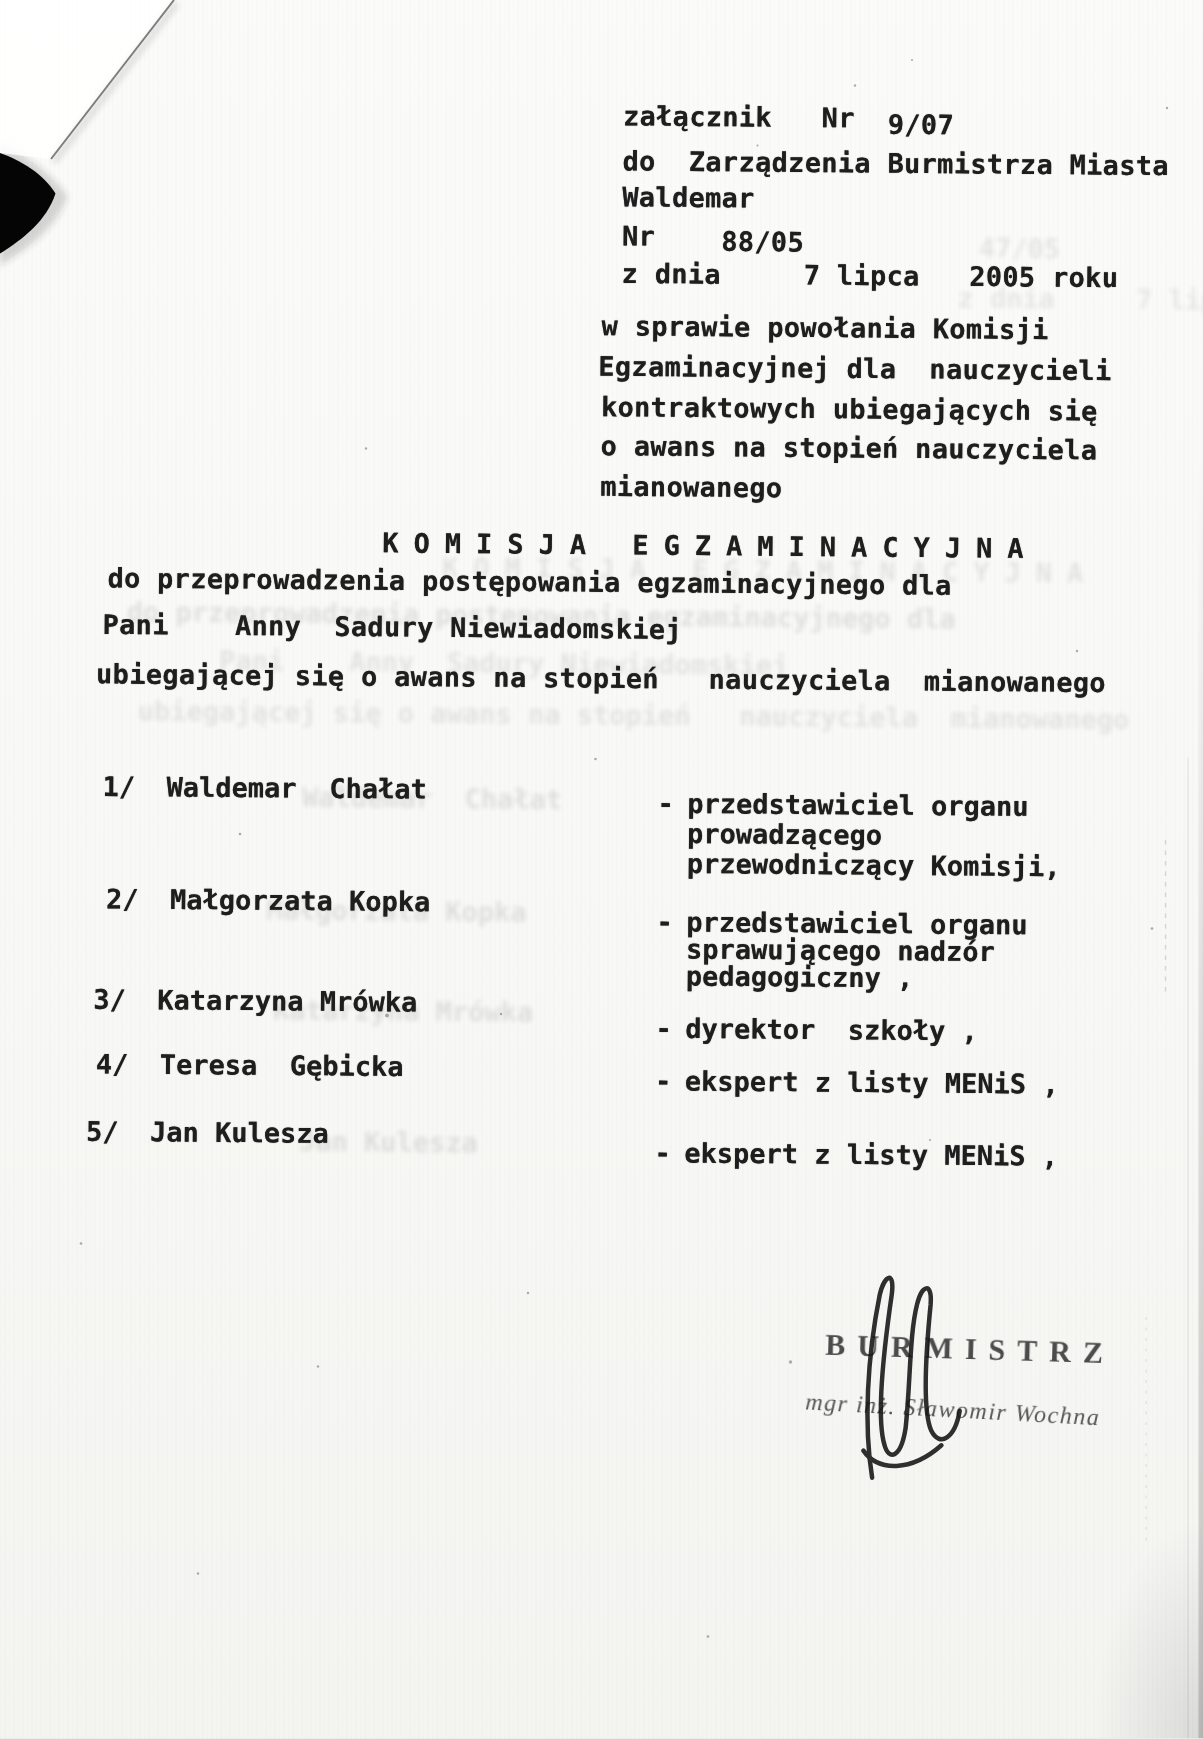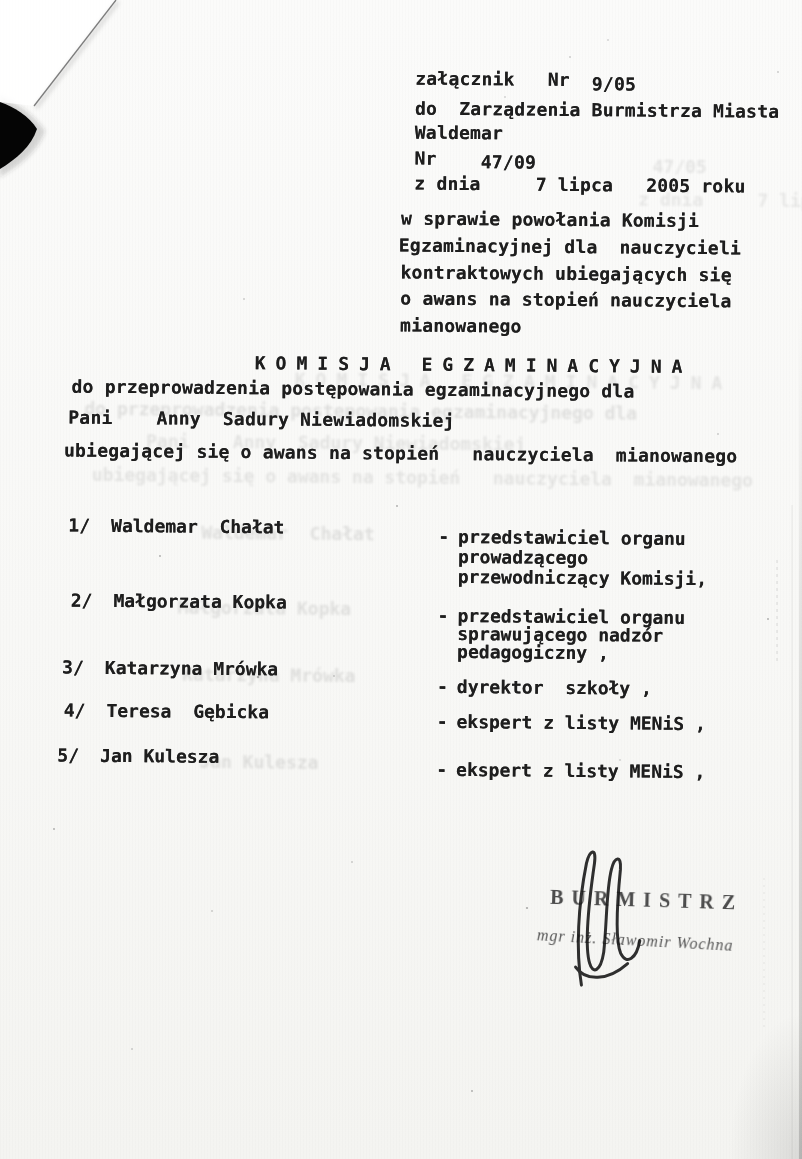--- a/index.html
+++ b/index.html
@@ -94,24 +94,24 @@
       <circle cx="212" cy="911" r="0.8"></circle>
         <circle cx="620" cy="760" r="0.7"></circle>
       <circle cx="505" cy="97" r="0.7"></circle>
         <circle cx="352" cy="862" r="0.8"></circle>
       <circle cx="527" cy="908" r="1.1"></circle>
     </g>
   </svg>
 
   <div class="doc">
 
-    <div class="line" style="left:416px;top:64px"><span>załącznik   Nr  </span><span class="drop">9/05</span></div>
+    <div class="line" style="left:416px;top:64px"><span>załącznik   Nr  </span><span class="drop">9/07</span></div>
     <div class="line" style="left:416px;top:94px">do  Zarządzenia Burmistrza Miasta</div>
     <div class="line" style="left:416px;top:118px">Waldemar</div>
-    <div class="line" style="left:416px;top:144px"><span>Nr    </span><span class="drop2">47/09</span></div>
+    <div class="line" style="left:416px;top:144px"><span>Nr    </span><span class="drop2">88/05</span></div>
     <div class="line" style="left:416px;top:169px">z dnia     7 lipca   2005 roku</div>
 
     <div class="line" style="left:403px;top:204px">w sprawie powołania Komisji</div>
     <div class="line" style="left:401px;top:231px">Egzaminacyjnej dla  nauczycieli</div>
     <div class="line" style="left:403px;top:258px">kontraktowych ubiegających się</div>
     <div class="line" style="left:403px;top:284px">o awans na stopień nauczyciela</div>
     <div class="line" style="left:403px;top:311px">mianowanego</div>
 
     <div class="line heading" style="left:258px;top:350px">KOMISJA EGZAMINACYJNA</div>
     <div class="line" style="left:75px;top:375px">do przeprowadzenia postępowania egzaminacyjnego dla</div>

